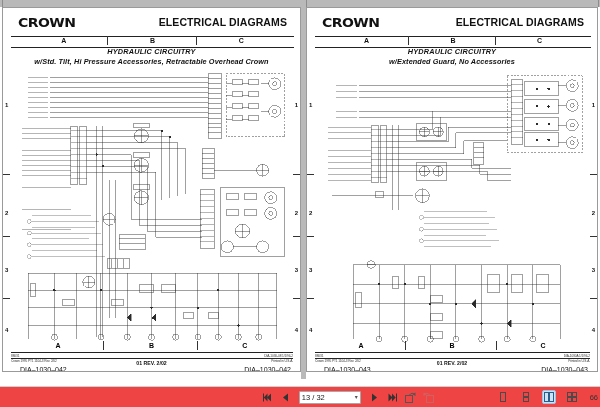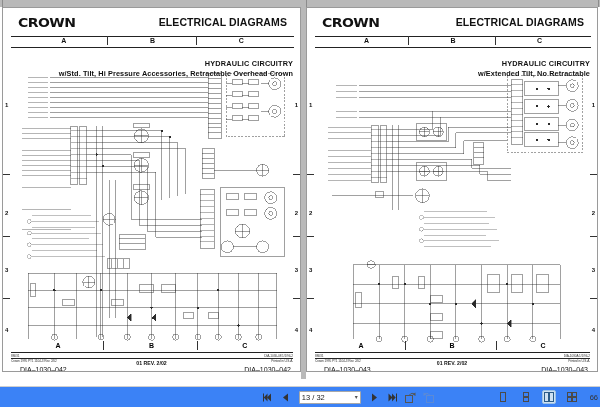--- a/index.html
+++ b/index.html
@@ -62,21 +62,21 @@
   }
   .colstrip .cl {
     position: absolute; top: 1px; font-size: 7px; font-weight: bold; color: #111;
     transform: translateX(-50%);
   }
   .colstrip .tick {
     position: absolute; top: 0; width: 1px; height: 9px; background: #333;
   }
   .rule-col { position: absolute; left: 8px; right: 6px; top: 33px; height: 1px; background: #222; }
 
-  .ttl-wrap { text-align: right; margin-top: 12px; }
+  .ttl-wrap { text-align: center; margin-top: 0; font-style: italic; }
   .ttl1 { font-size: 7.3px; font-weight: bold; color: #111; letter-spacing: 0.2px; }
   .ttl2 { font-size: 7.3px; font-weight: bold; color: #111; letter-spacing: 0.1px; margin-top: 1px;}
 
   
   .canvas { position: absolute; left: 7px; right: 7px; top: 58px; bottom: 30px; }
   .canvas svg { width: 100%; height: 100%; display: block; }
 
   
   .rownum {
     position: absolute; font-size: 6px; color: #111; font-weight: bold;
@@ -109,21 +109,21 @@
   .rev {
     position: absolute; left: 0; right: 0; top: 18.5px; text-align: center;
     font-size: 5.2px; font-weight: bold; color: #111;
   }
   .dia-l { position: absolute; left: 10px; bottom: -2px; font-size: 7px; color: #111; }
   .dia-r { position: absolute; right: 2px; bottom: -2px; font-size: 7px; color: #111; }
 
   
   .toolbar {
     position: absolute; left: 0; bottom: 0; width: 600px; height: 21px;
-    background: #3b82f6; border-top: 1px solid #cfcfcf;
+    background: #ef4444; border-top: 1px solid #cfcfcf;
     display: flex; align-items: center;
   }
   .tb-left  { width: 200px; }
   .tb-center { flex: 1; display: flex; align-items: center; justify-content: center; gap: 5px; }
   .tb-right { display: flex; align-items: center; gap: 9px; padding-right: 2px; }
 
   .tb-btn {
     width: 13px; height: 15px; display: flex; align-items: center; justify-content: center;
     background: transparent; border: none; cursor: pointer;
   }
@@ -481,21 +481,21 @@
           <div class="cl" style="left:17%">A</div>
           <div class="tick" style="left:33%"></div>
           <div class="cl" style="left:50%">B</div>
           <div class="tick" style="left:66%"></div>
           <div class="cl" style="left:83%">C</div>
         </div>
         <div class="rule rule-col"></div>
 
         <div class="ttl-wrap">
           <div class="ttl1">HYDRAULIC CIRCUITRY</div>
-          <div class="ttl2">w/Extended Tilt, No Retractable</div>
+          <div class="ttl2">w/Extended Guard, No Accessories</div>
         </div>
 
         <div class="rownum" style="left:2px;  top:88px">1</div>
         <div class="rownum" style="right:2px; top:88px">1</div>
         <div class="rowdash" style="left:0;   top:160px"></div>
         <div class="rowdash" style="right:0;  top:160px"></div>
         <div class="rownum" style="left:2px;  top:196px">2</div>
         <div class="rownum" style="right:2px; top:196px">2</div>
         <div class="rowdash" style="left:0;   top:222px"></div>
         <div class="rowdash" style="right:0;  top:222px"></div>

